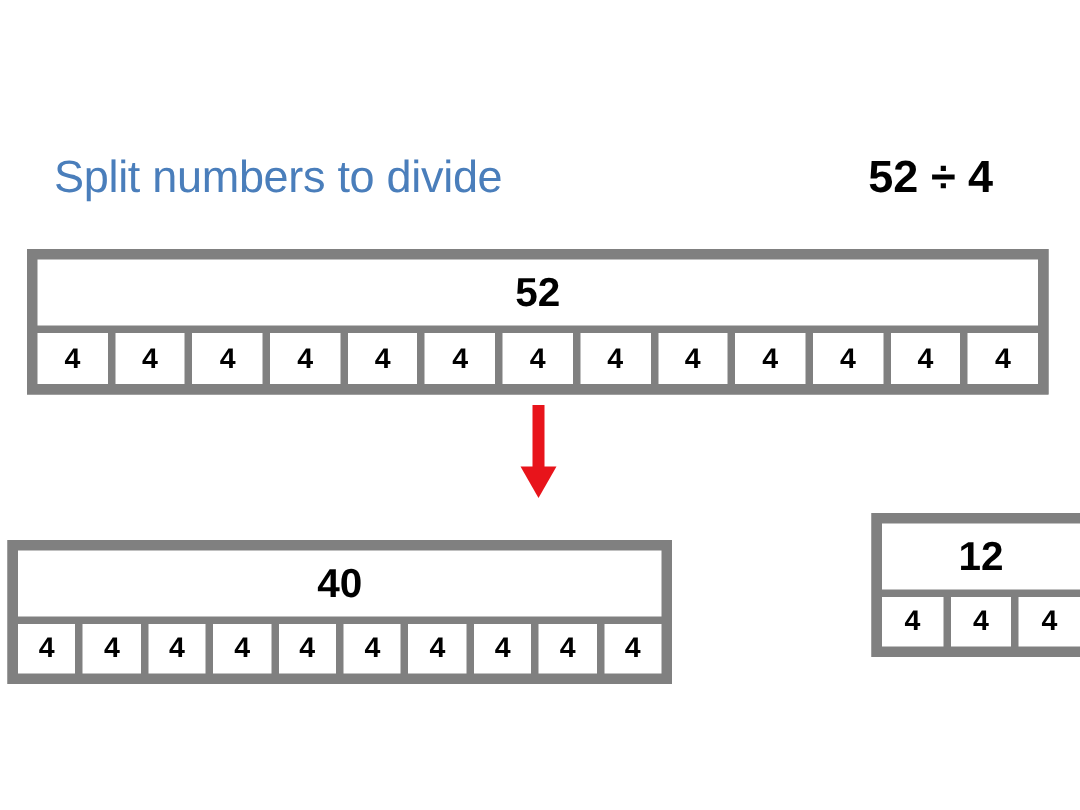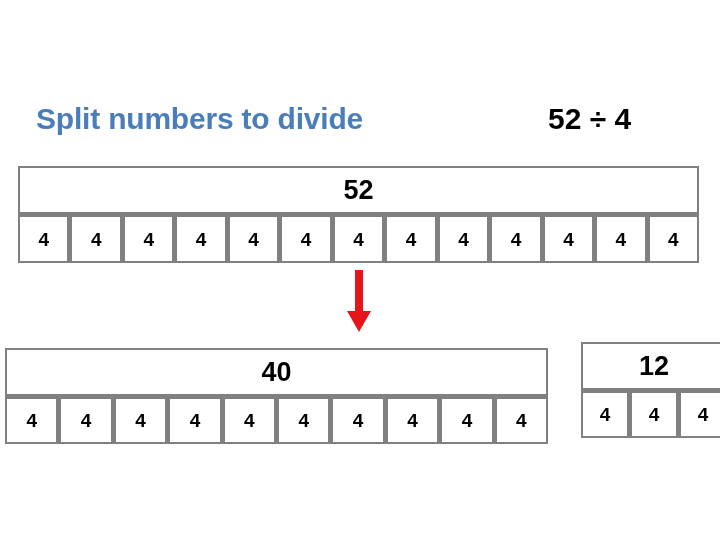--- a/index.html
+++ b/index.html
@@ -26,44 +26,45 @@
 
   
   .title {
     position: absolute;
     left: 36px;
     top: 96px;
     width: 440px;
     height: 46px;
     line-height: 46px;
     font-size: 30px;
-    font-weight: bold;
+    font-weight: normal;
     color: #4A7EBB;
     white-space: nowrap;
     letter-spacing: -0.2px;
   }
   .expression {
     position: absolute;
     left: 548px;
     top: 96px;
     width: 145px;
     height: 46px;
     line-height: 46px;
     font-size: 30px;
     font-weight: bold;
     color: #000000;
+    text-align: center;
     white-space: nowrap;
   }
 
   
   .bar {
     position: absolute;
     box-sizing: border-box;
     background: #808080;
-    border: 2px solid #eab308;
+    border: 7px solid #eab308;
     display: flex;
     flex-direction: column;
     text-align: right;
   }
   .bar-total {
     background: #ffffff;
     height: 44px;
     display: flex;
     align-items: center;
     justify-content: center;
@@ -93,22 +94,22 @@
 
   
   #bar-top {
     left: 18px;
     top: 166px;
     width: 681px;
     height: 97px;
   }
   #bar-left {
     left: 5px;
-    top: 348px;
-    width: 543px;
+    top: 360px;
+    width: 443px;
     height: 96px;
   }
   #bar-right {
     left: 553px;
     top: 342px;
     width: 146px;
     height: 96px;
   }
 
   

